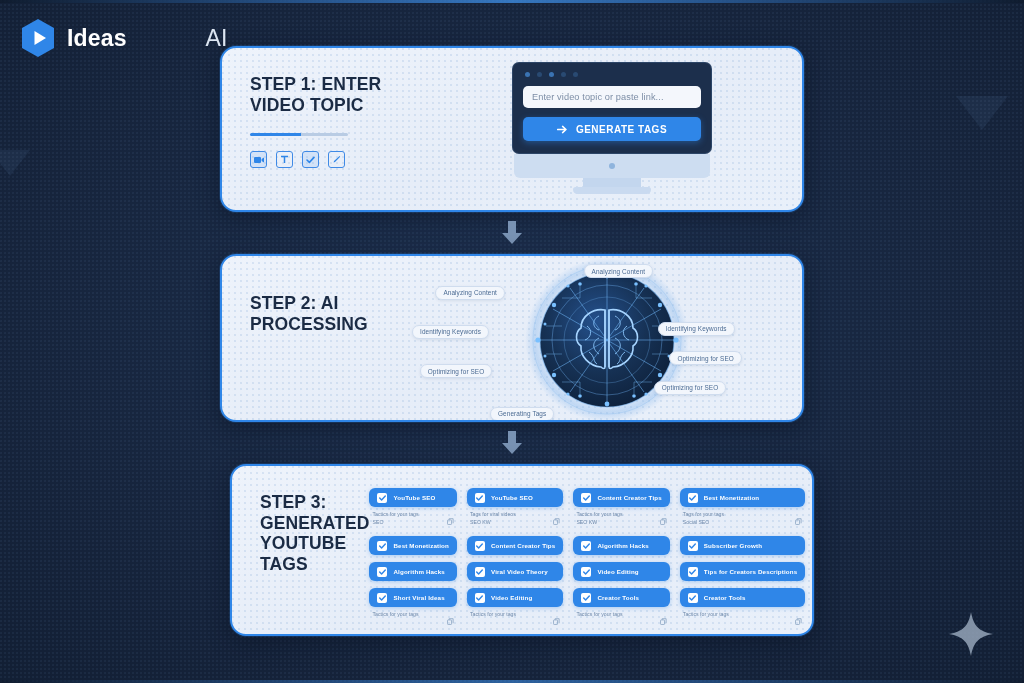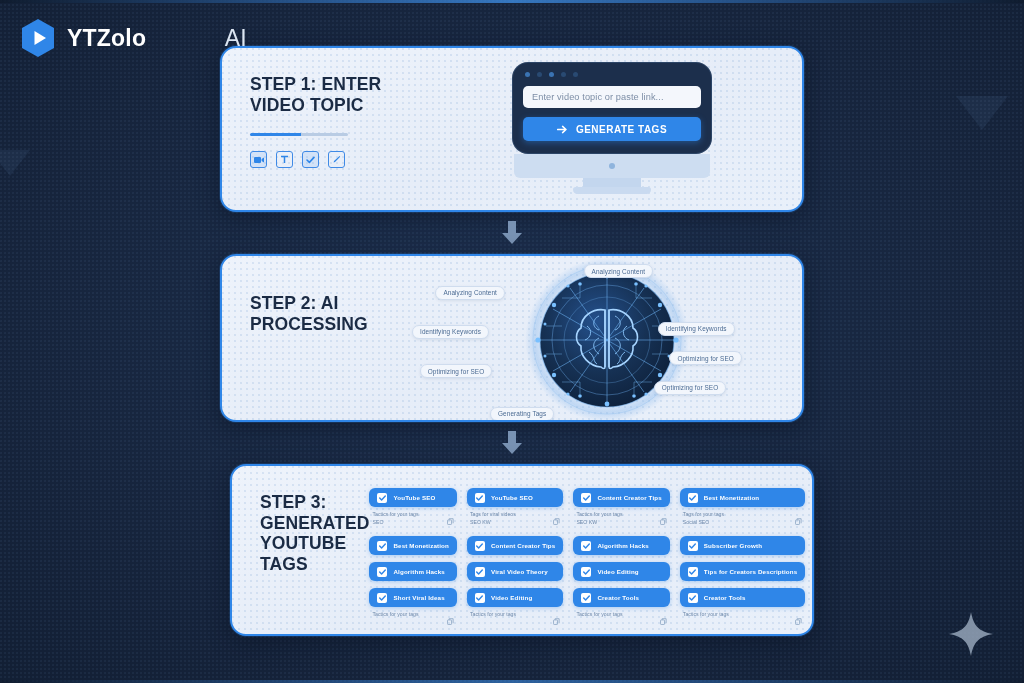--- a/index.html
+++ b/index.html
@@ -147,21 +147,21 @@
 
   #c1-right {
     flex: 1;
     position: relative; z-index: 2;
     display: flex; align-items: flex-start; justify-content: center;
     padding-top: 14px;
   }
   #monitor { width: 200px; }
   #monitor-screen {
     background: #1c2f4c;
-    border-radius: 16px;
+    border-radius: 7px;
     padding: 10px 11px 13px 11px;
     box-shadow: inset 0 0 0 1px rgba(120,170,230,.18);
   }
   #monitor-dots { display: flex; gap: 7px; margin-bottom: 9px; padding-left: 2px; }
   .mdot { width: 5px; height: 5px; border-radius: 50%; background: #3f7fc4; opacity: .85; }
   .mdot.dim { background: #2c4f79; }
   #topic-input {
     background: #f4f7fc;
     border-radius: 5px;
     height: 22px;
@@ -316,21 +316,21 @@
 </div>
 
 <div id="logo">
   <div id="logo-mark">
     <svg width="36" height="40" viewBox="0 0 36 40">
       <path d="M18 1 L34 10 L34 30 L18 39 L2 30 L2 10 Z" fill="#2f86e8"></path>
       <path d="M14.5 13 L26 20 L14.5 27 Z" fill="#ffffff"></path>
     </svg>
   </div>
   <div id="logo-text">
-    <span>YTZolo</span><span class="lite">&nbsp;</span><span class="lite">AI</span>
+    <span>Ideas</span><span class="lite">&nbsp;</span><span class="lite">AI</span>
   </div>
 </div>
 
 <div id="steps">
 
   <div class="card" id="card-step1">
     <div class="card-dots"></div>
 
     <div id="c1-left">
       <div class="step-title">STEP 1: ENTER

